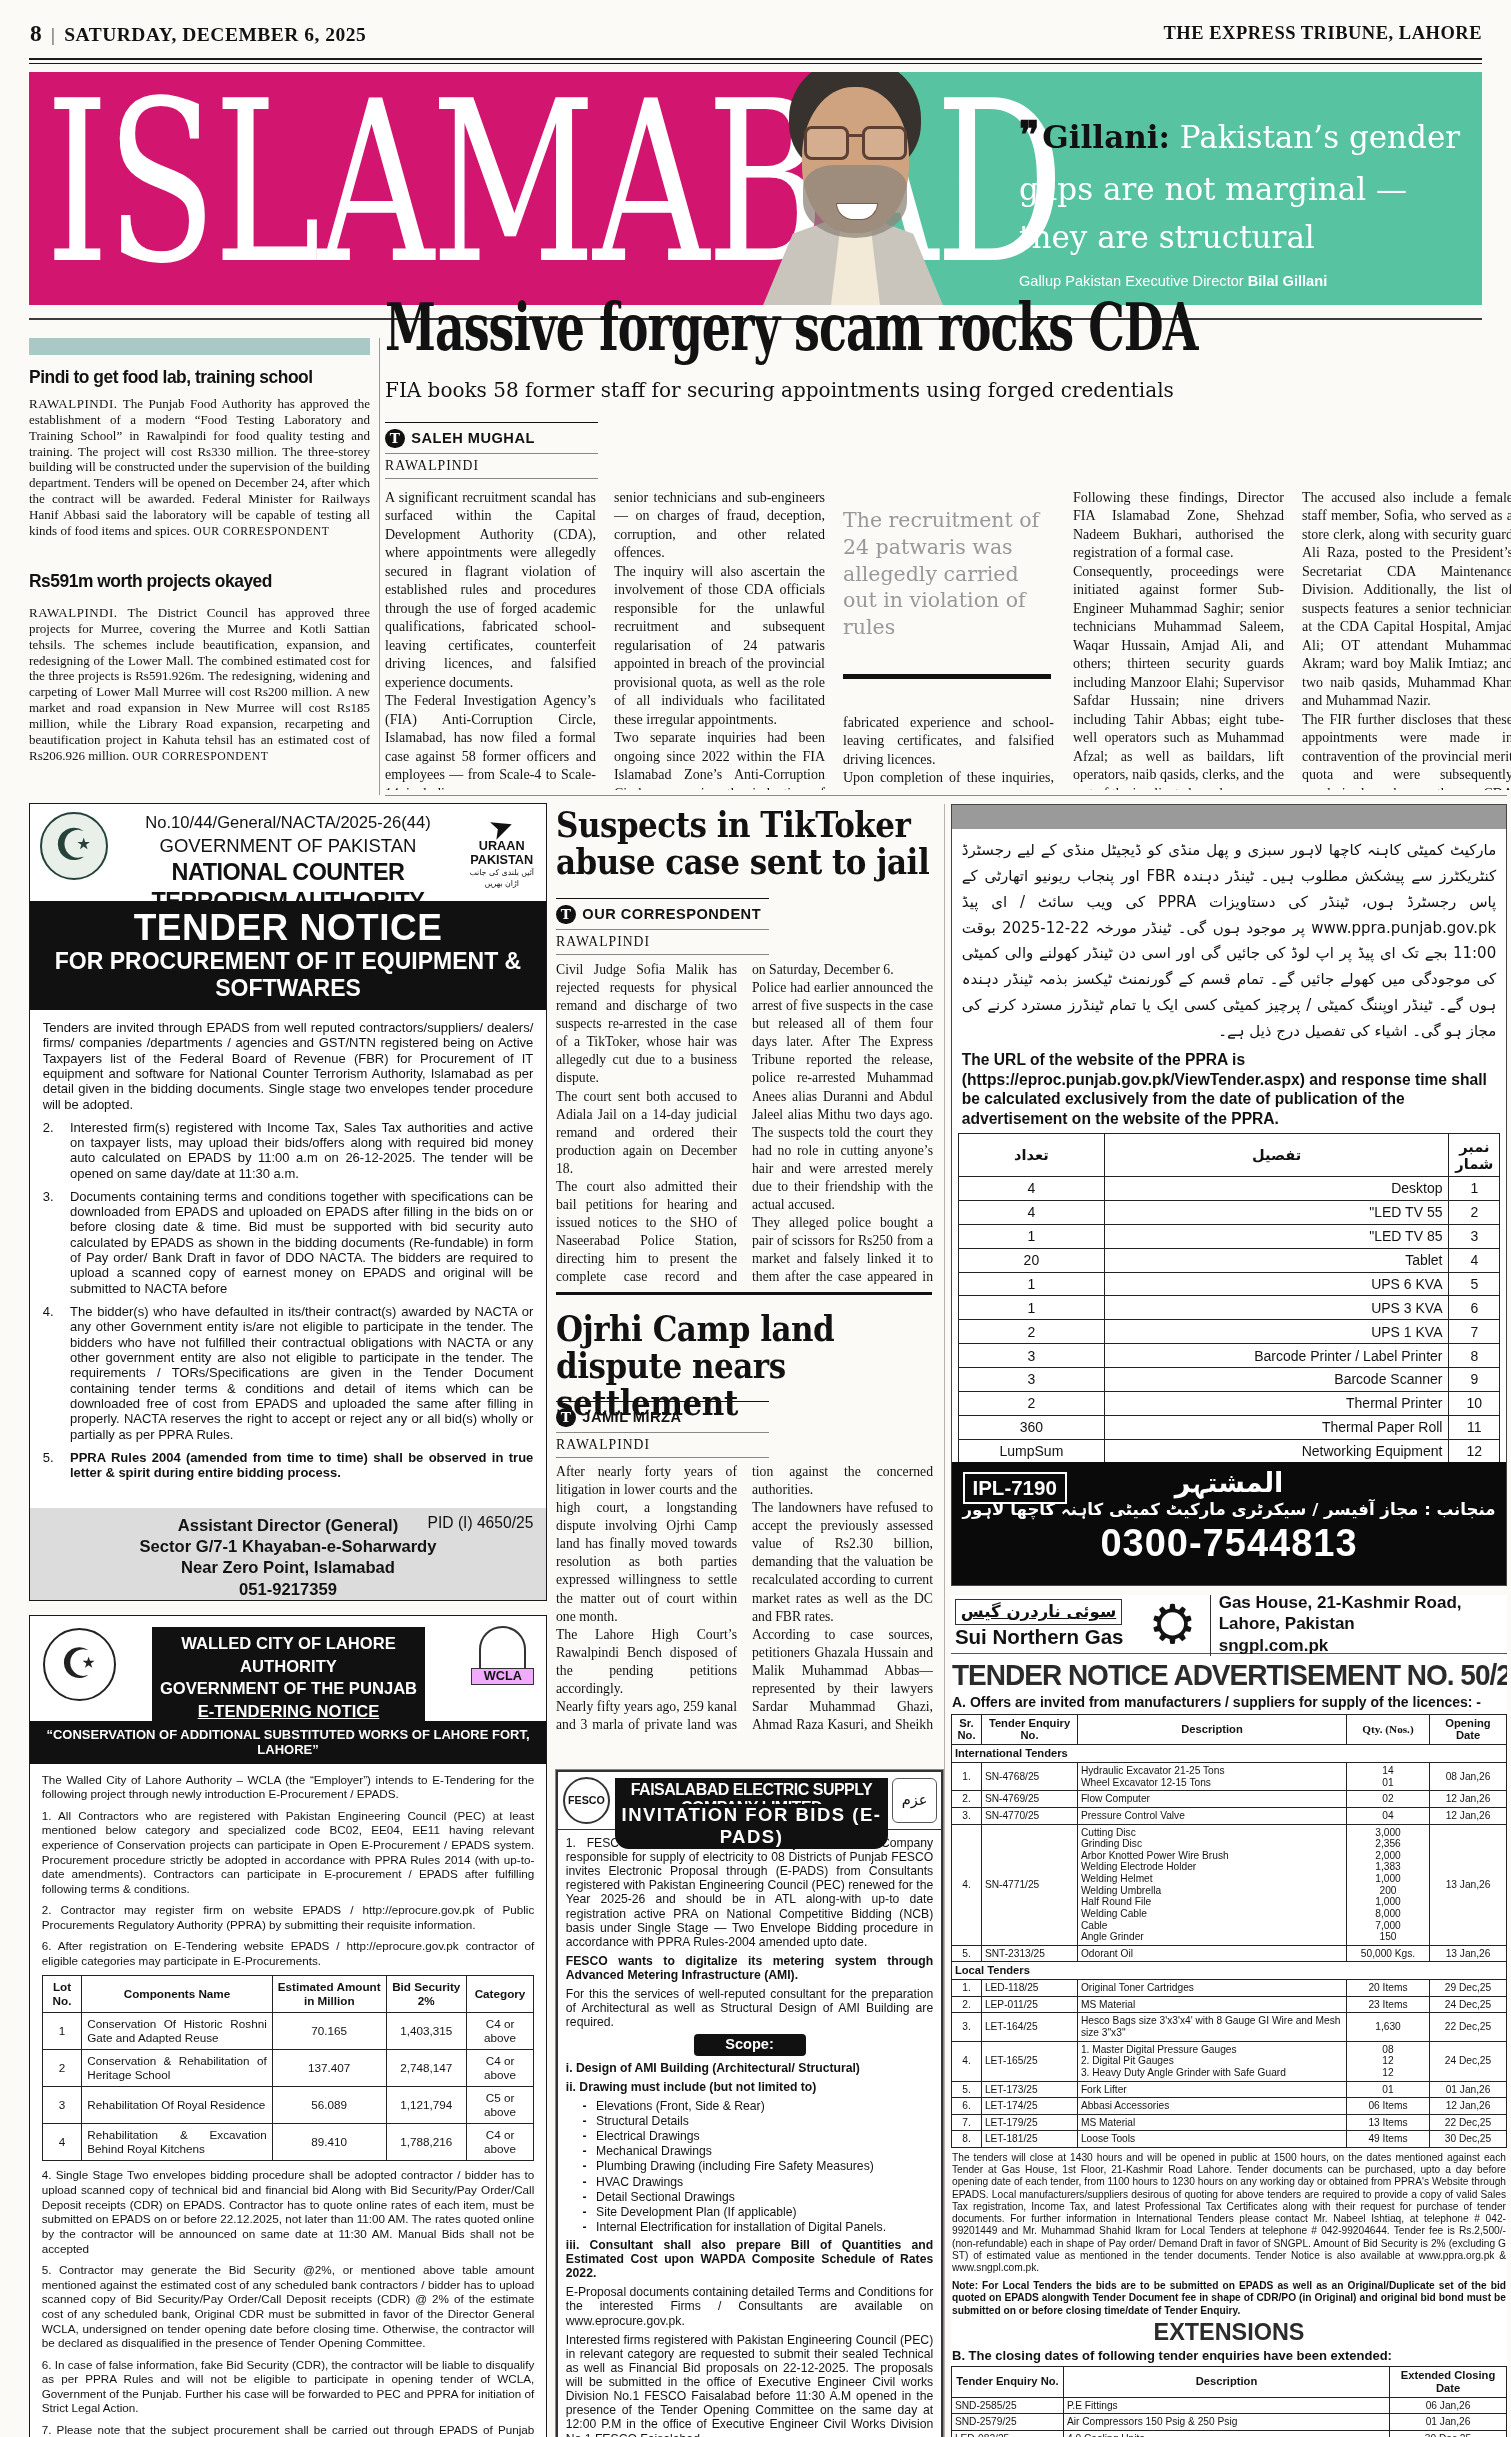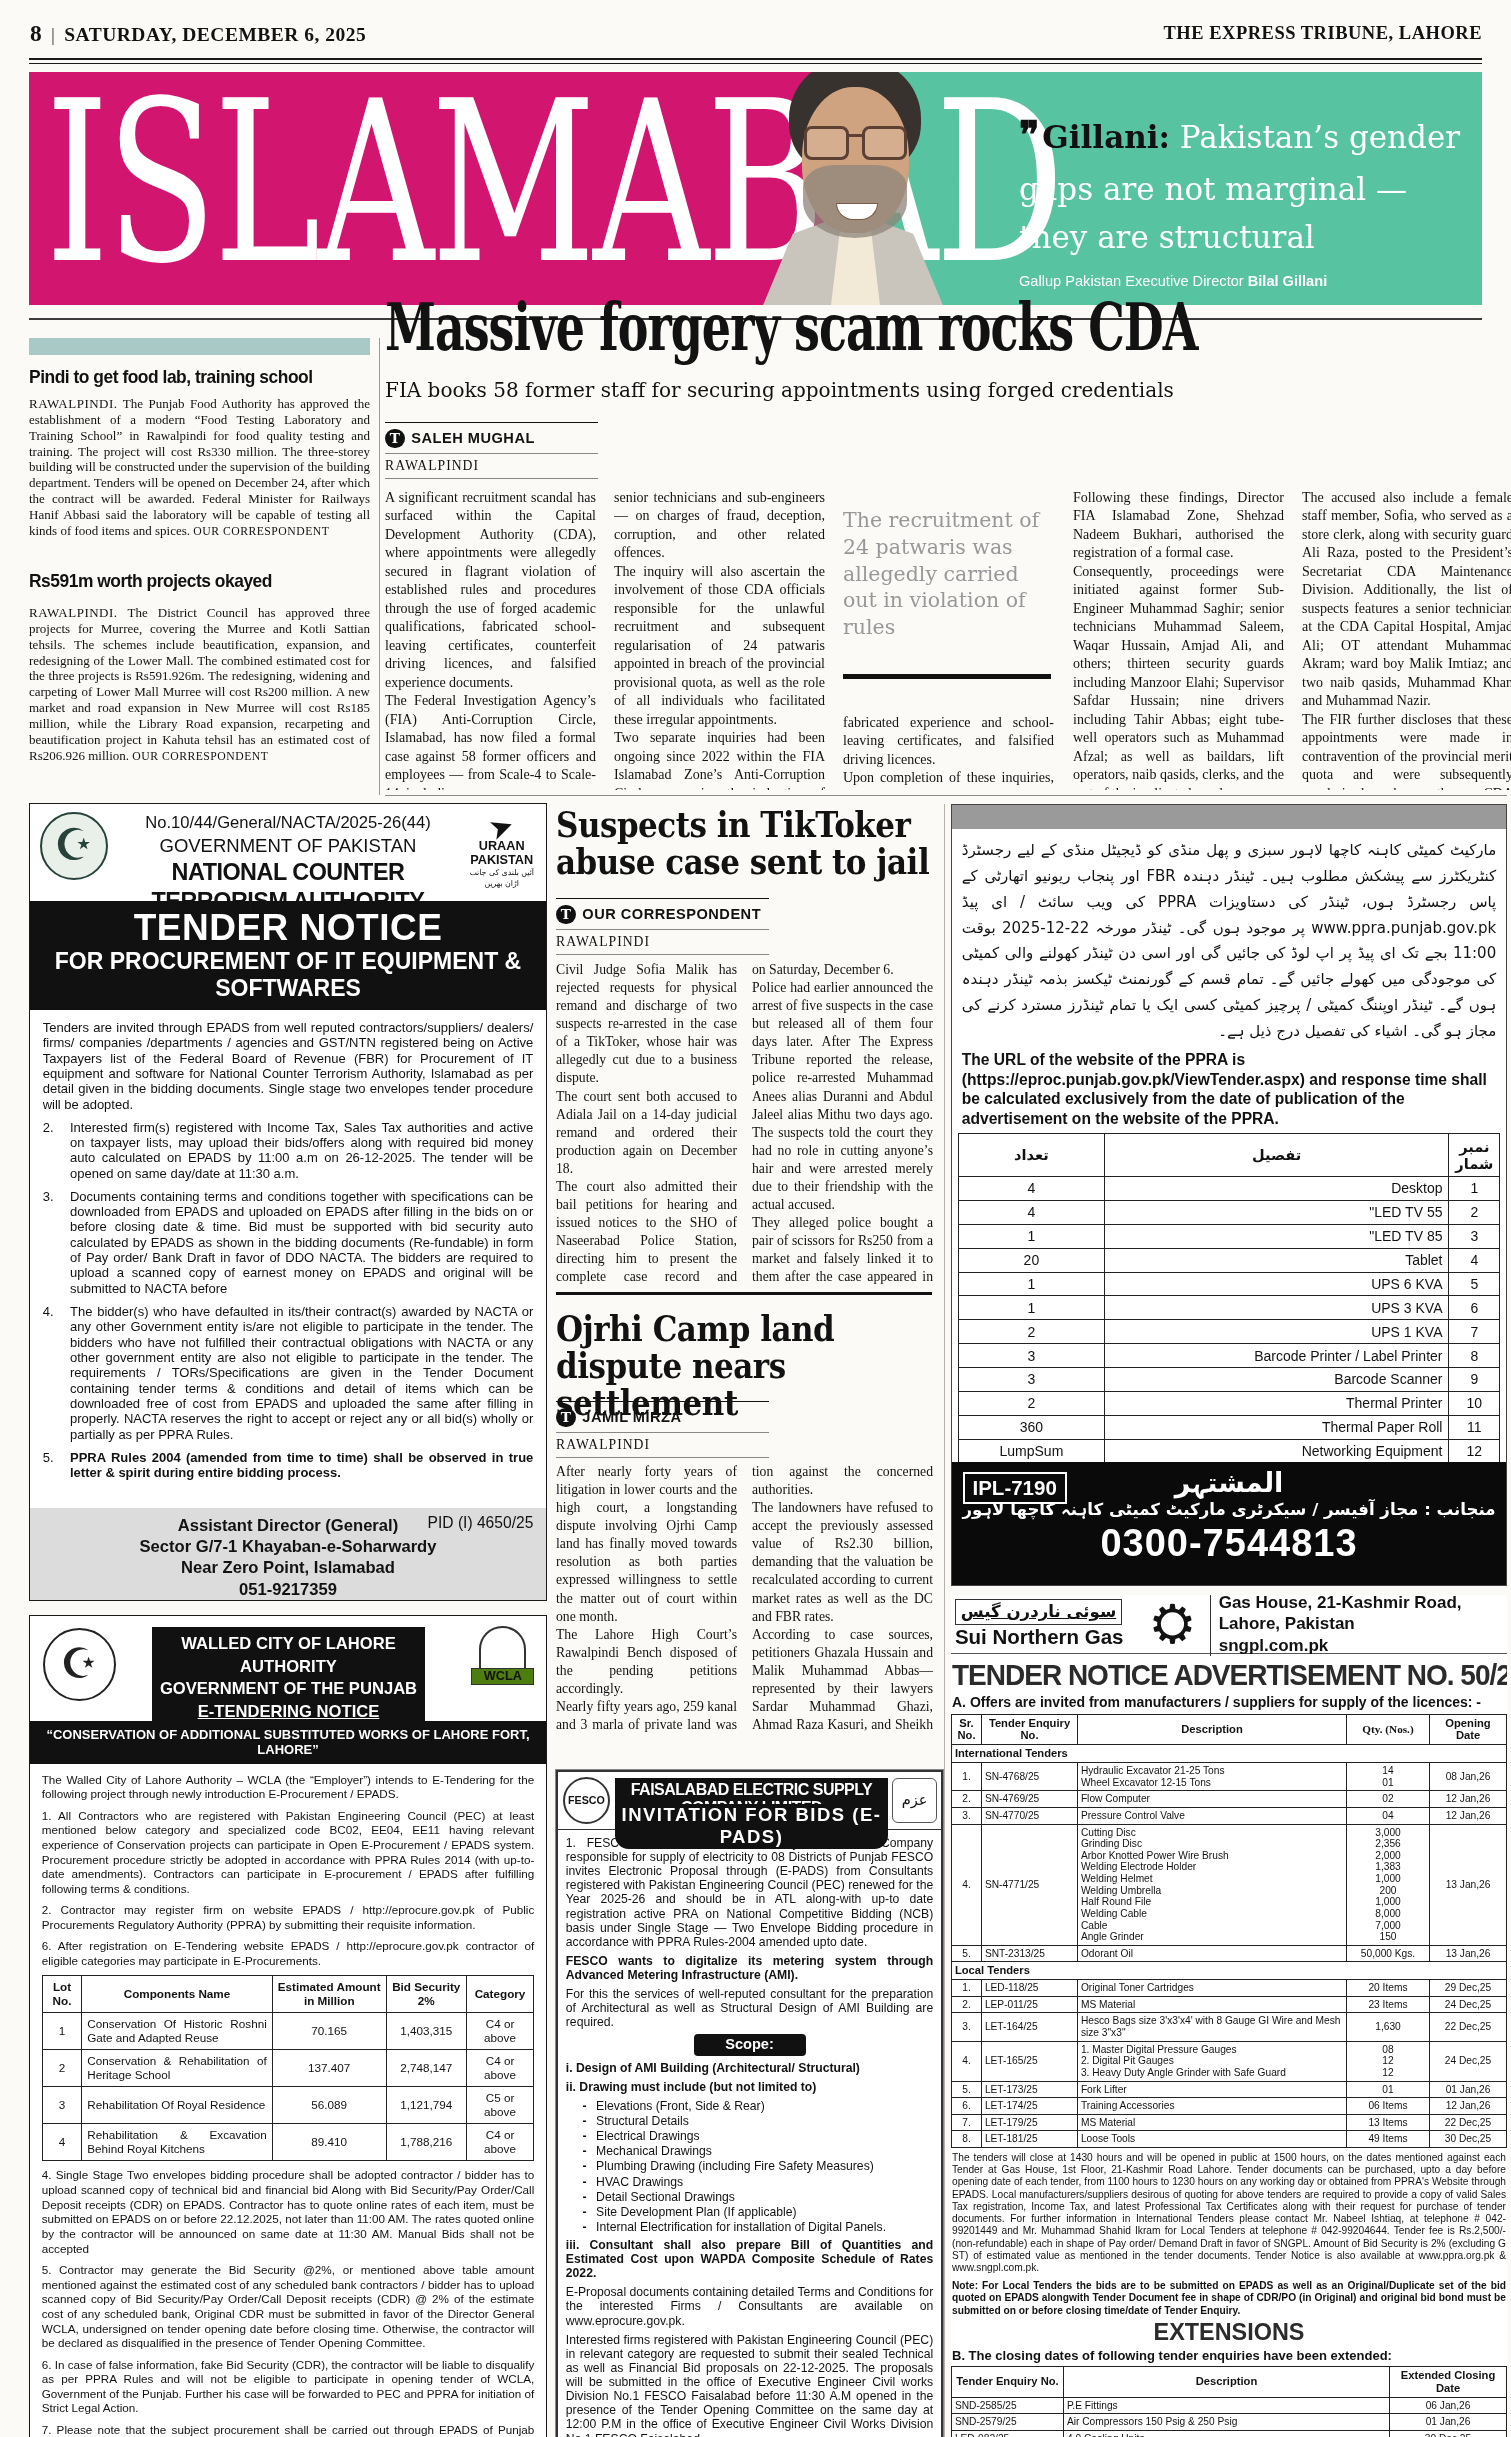--- a/index.html
+++ b/index.html
@@ -112,21 +112,21 @@
   
   .wcla { left:29px; top:1615px; width:518px; height:1035px; }
   .wcla-head { position:relative; height:105px; }
   .wcla-crest { position:absolute; left:12.7px; top:11.7px; width:73px; height:73px; border-radius:50%;
                 border:2.4px solid #222; text-align:center; font:42px/67px "DejaVu Sans",sans-serif; color:#222; }
   .wcla-titlebox { position:absolute; left:122px; top:10.7px; width:273px; background:#111; color:#fff; text-align:center;
                    padding:6.8px 3.9px; font:700 16.6px/1.35 "Liberation Sans",sans-serif; }
   .wcla-titlebox .u { text-decoration:underline; }
   .wcla-logo { position:absolute; right:11.7px; top:9.8px; width:63px; text-align:center; }
   .wcla-arch { width:47px; height:59px; margin:0 auto; border:2.4px solid #333; border-radius:23.4px 23.4px 0 0; }
-  .wcla-logo .txt { font:800 12.7px/1.2 "Liberation Sans",sans-serif; border:1.5px solid #333; margin-top:-16.6px; background:#4d7c0f; }
+  .wcla-logo .txt { font:800 12.7px/1.2 "Liberation Sans",sans-serif; border:1.5px solid #333; margin-top:-16.6px; background:#f0abfc; }
   .wcla-bar { background:#111; color:#fff; text-align:center; font:700 13px/1.2 "Liberation Sans",sans-serif; padding:5.9px 2.9px; }
   .wcla-body { padding:8.8px 11.7px 0; height:812px; overflow:hidden; font:11.7px/1.25 "Liberation Sans",sans-serif; text-align:justify; }
   .wcla-body p { margin-bottom:6.8px; }
   .wcla-table { width:100%; border-collapse:collapse; margin:2.9px 0 7.8px; font:11.7px/1.2 "Liberation Sans",sans-serif; }
   .wcla-table th, .wcla-table td { border:1px solid #222; padding:3.9px 4.9px; vertical-align:middle; }
   .wcla-table th { font-weight:700; text-align:center; }
   .wcla-table td.c { text-align:center; }
 
   
   .uad { left:951px; top:804px; width:556px; height:782px; border:1px solid #444; background:#fff; }
@@ -655,21 +655,21 @@
             <td class="c">5.</td>
             <td>LET-173/25</td>
             <td>Fork Lifter</td>
             <td class="c">01</td>
             <td class="c">01 Jan,26</td>
           </tr>
 
           <tr>
             <td class="c">6.</td>
             <td>LET-174/25</td>
-            <td>Training Accessories</td>
+            <td>Abbasi Accessories</td>
             <td class="c">06 Items</td>
             <td class="c">12 Jan,26</td>
           </tr>
 
           <tr>
             <td class="c">7.</td>
             <td>LET-179/25</td>
             <td>MS Material</td>
             <td class="c">13 Items</td>
             <td class="c">22 Dec,25</td>

